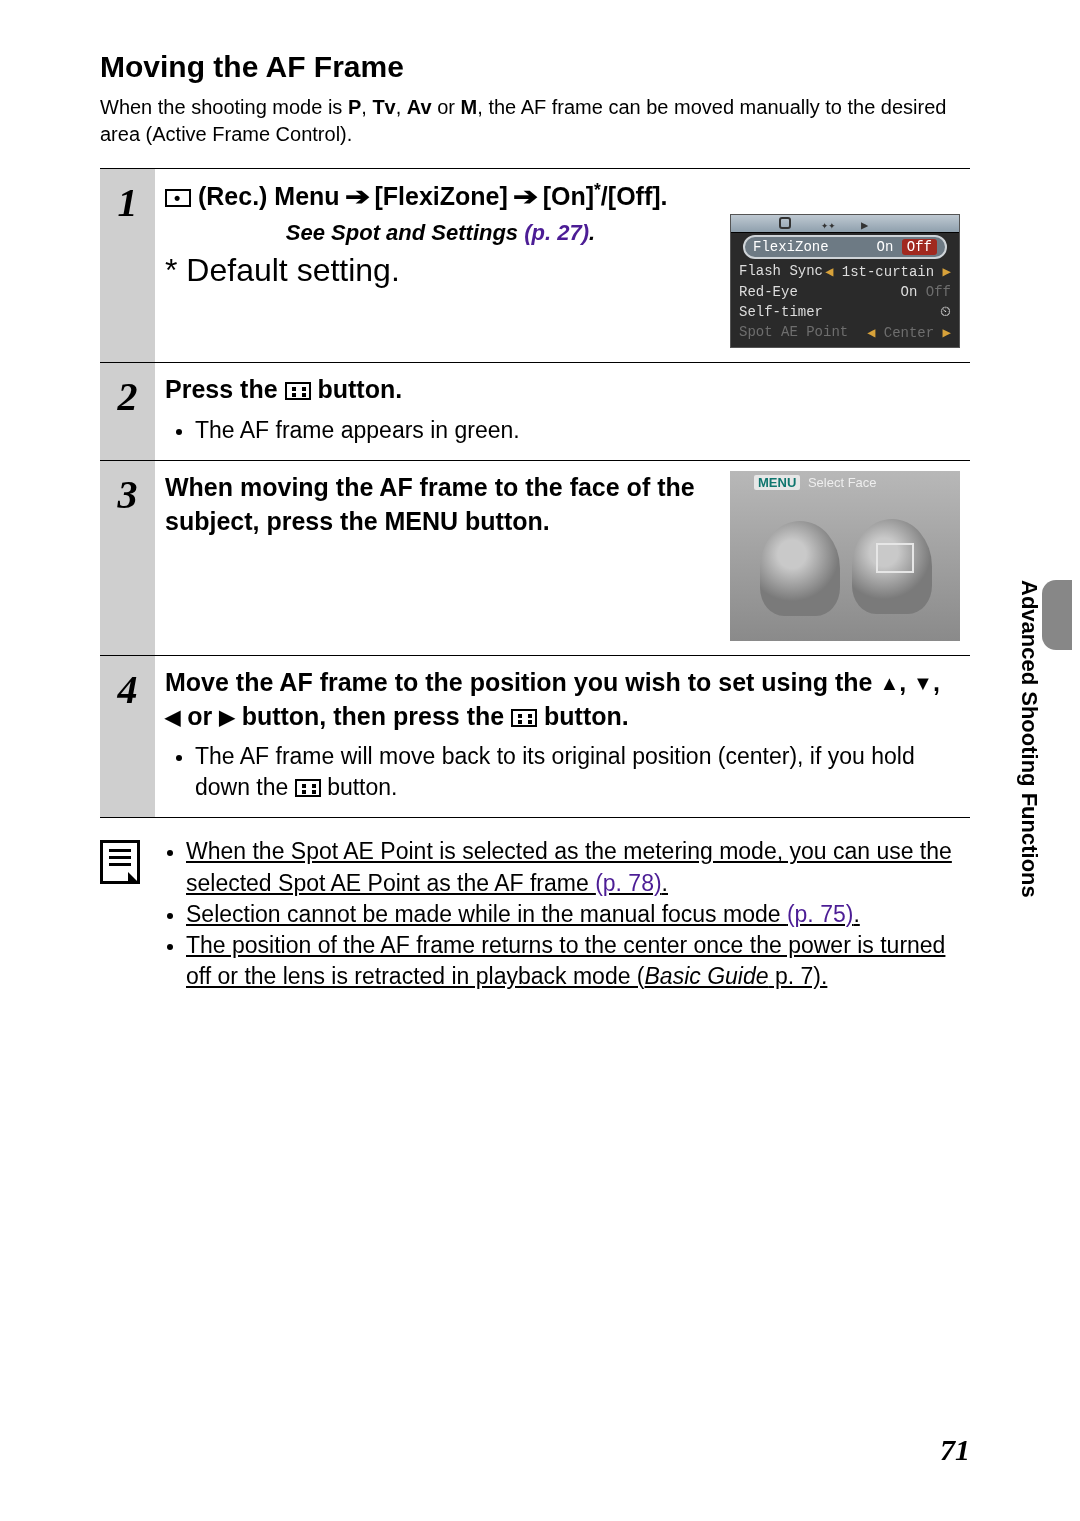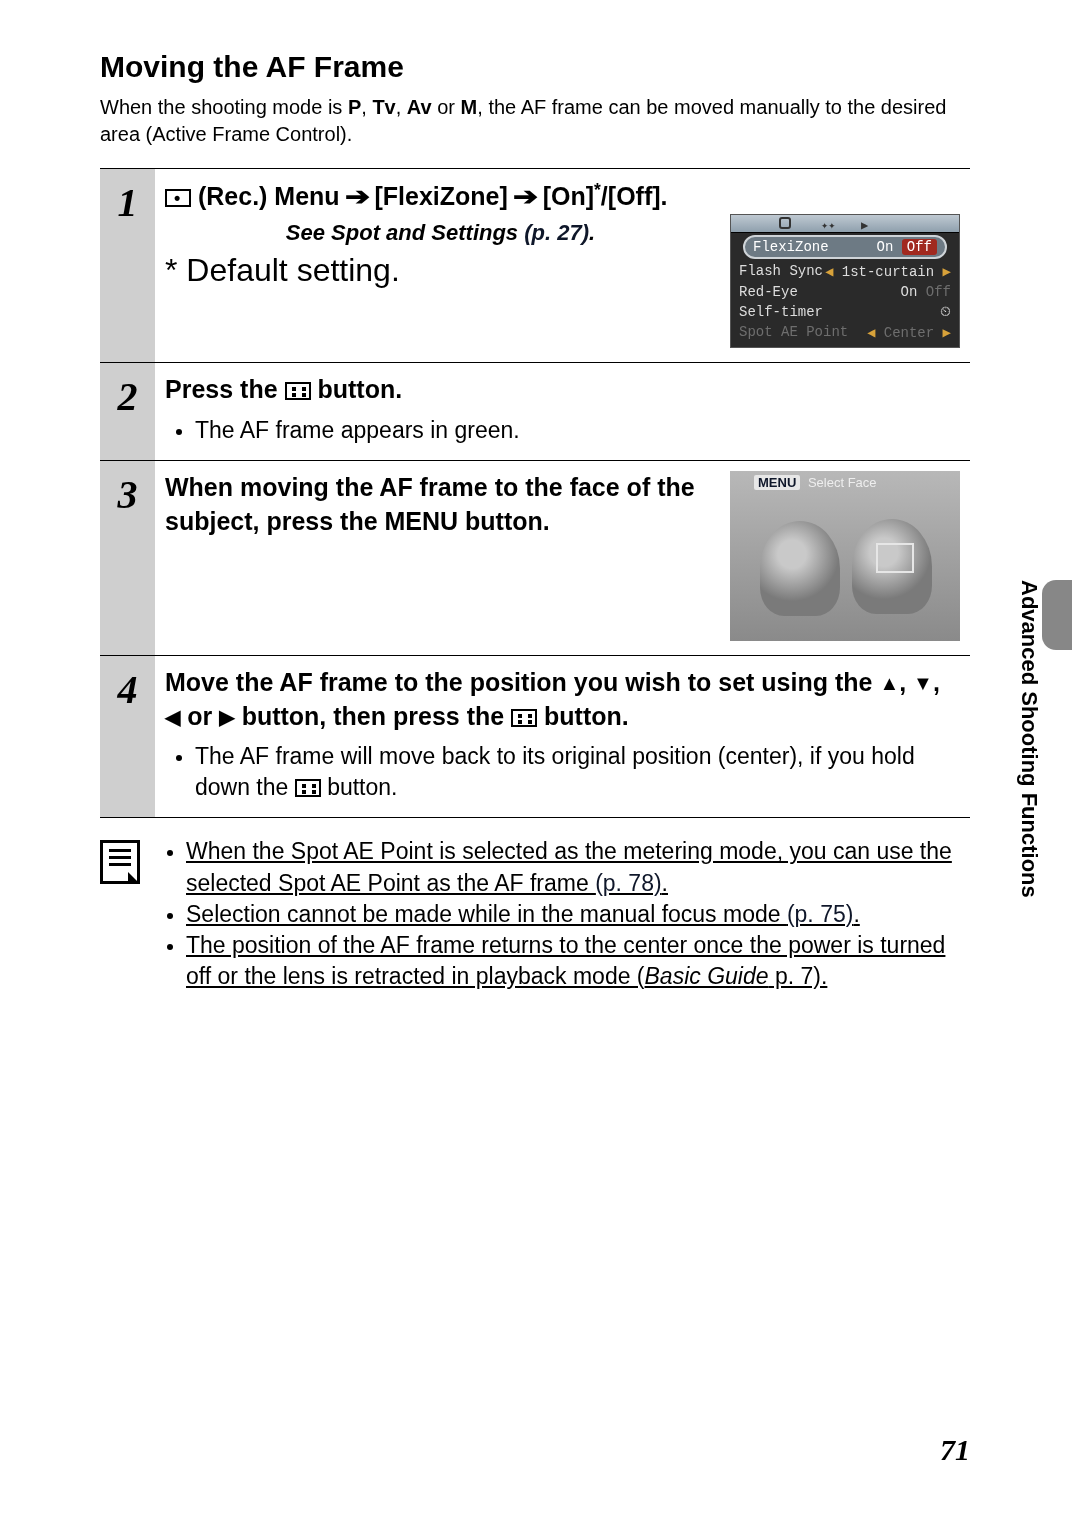--- a/index.html
+++ b/index.html
@@ -53,21 +53,21 @@
     font-family: Arial Black, Arial, sans-serif;
     line-height: 1.35;
   }
   .subnote {
     font-style: italic;
     font-weight: bold;
     font-size: 22px;
     text-align: center;
     margin: 6px 0 6px 0;
   }
-  .link { color: #0f172a; }
+  .link { color: #4c1d95; }
   .afternote { font-size: 32px; margin-top: 6px; }
   ul.bullets {
     list-style: disc;
     padding-left: 30px;
     margin: 8px 0 0 0;
     font-size: 23px;
     line-height: 1.35;
   }
   ul.bullets li::marker { font-size: 20px; }
   .row { display: flex; gap: 14px; align-items: flex-start; }
@@ -119,21 +119,21 @@
     width: 230px; height: 170px;
     background: linear-gradient(#b8b8b8,#8a8a8a);
     position: relative;
     overflow: hidden;
   }
   .face-shot .label {
     position:absolute; top:4px; left:24px;
     font-size:13px; color:#eee;
   }
   .face-shot .menubadge {
-    background:#e7e7e7; color:#0f172a; padding:0 4px; font-weight:bold; border-radius:2px; margin-right:4px;
+    background:#e7e7e7; color:#0f766e; padding:0 4px; font-weight:bold; border-radius:2px; margin-right:4px;
   }
   .face-shot .person { position:absolute; border-radius:50% 50% 30% 30%; background:#888; }
   .face-shot .p1 { width:80px;height:95px; left:30px; top:50px; background:radial-gradient(circle at 40% 35%, #c9c9c9 18%, #7a7a7a 60%);}
   .face-shot .p2 { width:80px;height:95px; right:28px; top:48px; background:radial-gradient(circle at 40% 35%, #c9c9c9 18%, #7a7a7a 60%);}
   .face-shot .afbox { position:absolute; border:2px solid #e6e6e6; width:38px; height:30px; right:46px; top:72px;}
   .notes-block {
     display:flex; gap:16px; margin-top:18px;text-decoration:underline;
   }
   .notes-icon {
     width:40px; height:44px; border:3px solid #000; position:relative; flex-shrink:0; margin-top:4px;

